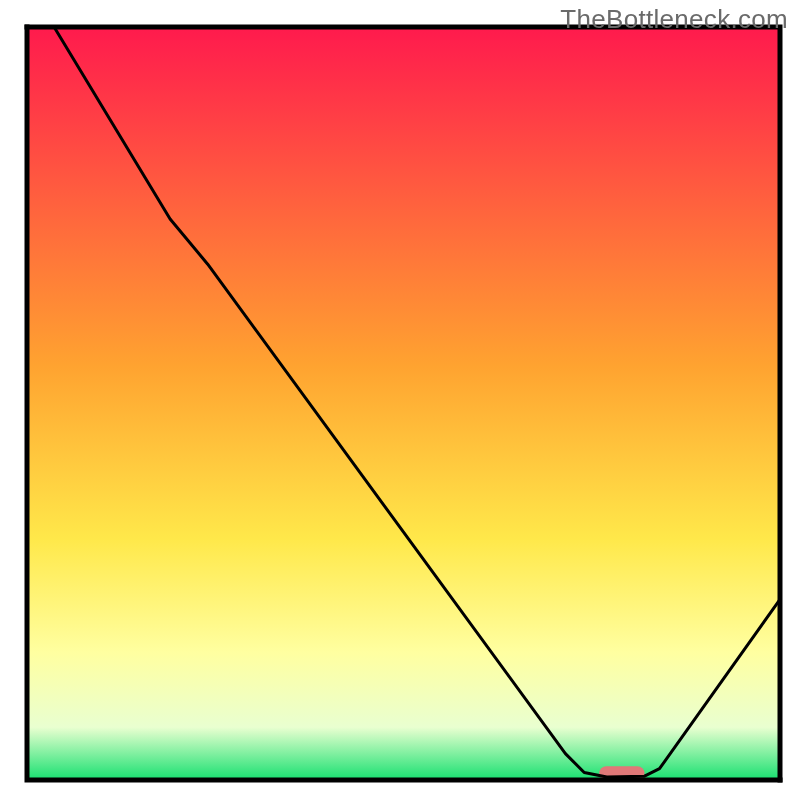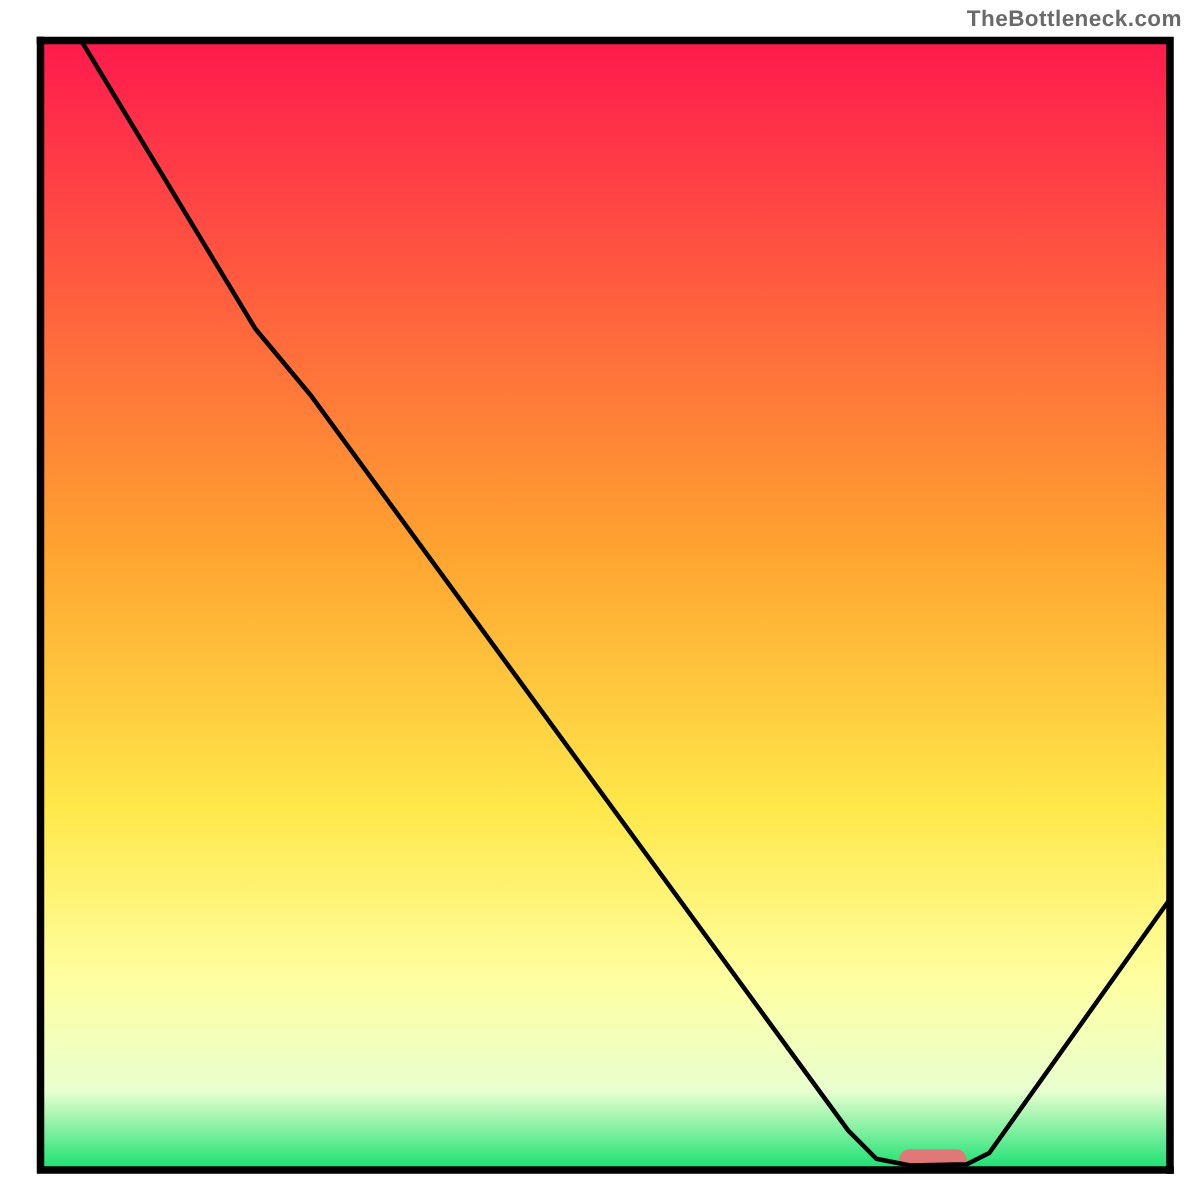--- a/index.html
+++ b/index.html
@@ -12,23 +12,23 @@
   }
   .chart-container {
     position: relative;
     width: 800px;
     height: 800px;
   }
   .watermark {
     position: absolute;
     top: 4px;
     right: 12px;
-    font-size: 15px;
+    font-size: 26px;
     color: #6a6a6a;
-    font-weight: 700;
+    font-weight: 400;
     letter-spacing: 0.3px;
     z-index: 10;
   }
   svg {
     display: block;
   }
 </style>
 </head>
 <body>
 

